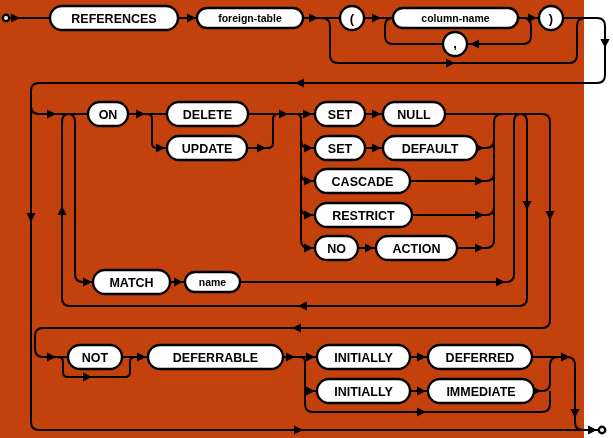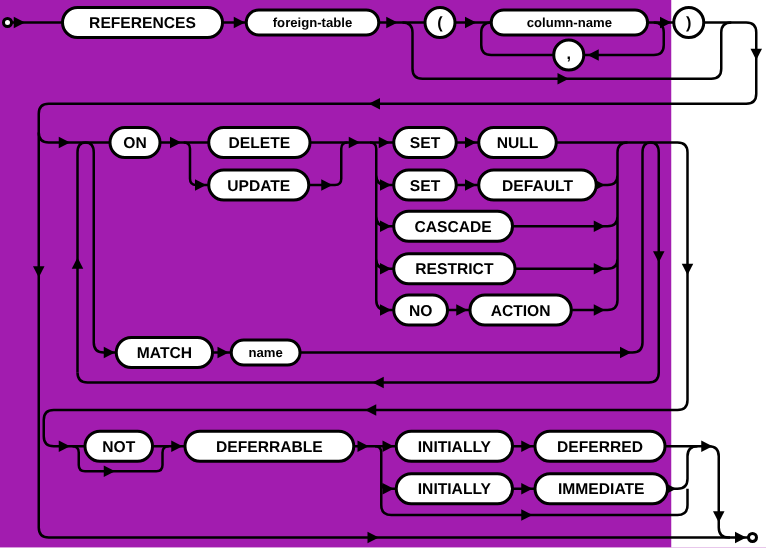--- a/index.html
+++ b/index.html
@@ -1,17 +1,17 @@
 <!DOCTYPE html>
 <html><head>
 <meta charset="utf-8">
 <style>
   html,body{margin:0;padding:0;background:#ffffff;}
   body{width:613px;height:438px;overflow:hidden;font-family:"Liberation Sans",sans-serif;}
-  #stage{position:relative;width:537px;height:438px;background:#a21caf;}
+  #stage{position:relative;width:584px;height:438px;background:#c2410c;}
   svg{display:block;}
   .wire{fill:none;stroke:#000000;stroke-width:2;}
   .nodebox{fill:#ffffff;stroke:#000000;stroke-width:2.4;}
   .arrow{fill:#000000;stroke:none;}
   .kw-label{font-family:"Liberation Sans",sans-serif;font-weight:bold;font-size:12.5px;fill:#000000;}
   .param-label{font-family:"Liberation Sans",sans-serif;font-weight:bold;font-size:10.5px;fill:#000000;}
   .punct-label{font-family:"Liberation Sans",sans-serif;font-weight:bold;font-size:13px;fill:#000000;}
   text{text-anchor:middle;}
 </style>
 </head>

